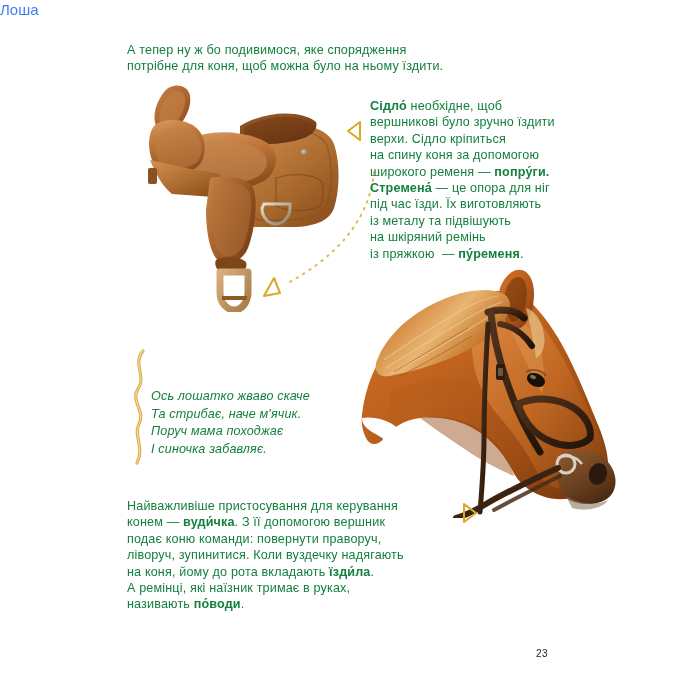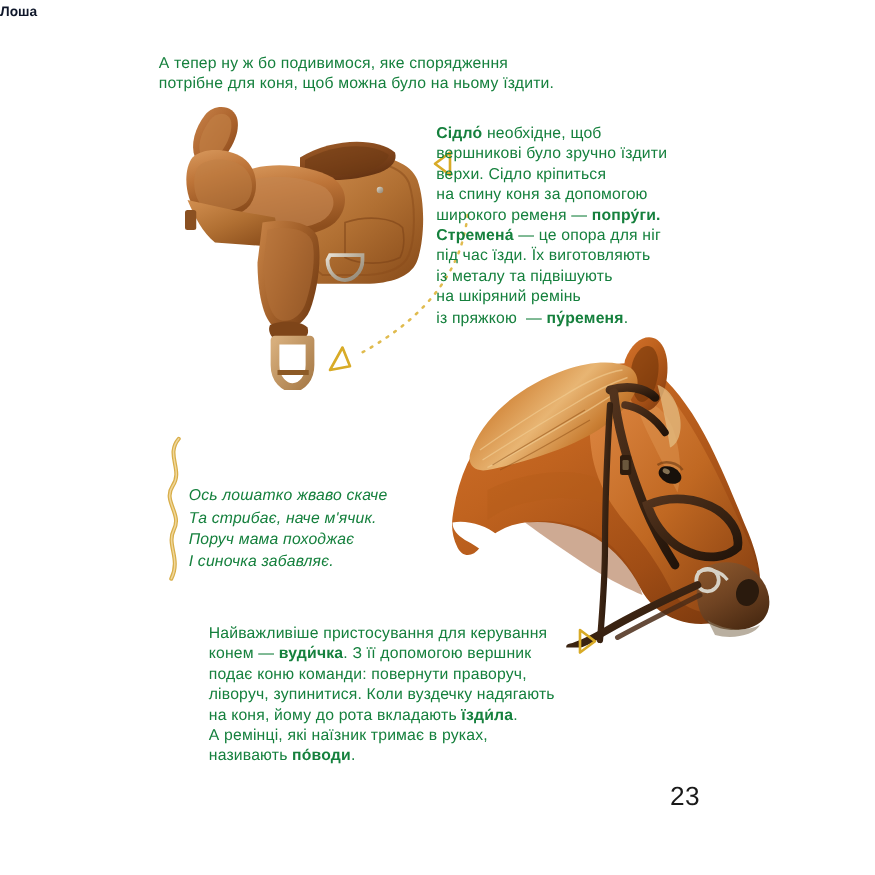--- a/index.html
+++ b/index.html
@@ -23,38 +23,38 @@
     letter-spacing: 0.15px;
     white-space: pre-wrap;
     color: #15803d;
   }
   .txt b { font-weight: 700; }
 
   
   #intro-paragraph { left: 127px; top: 42px; width: 420px; }
 
   
-  #saddle-paragraph { left: 349px; top: 98px; width: 210px; }
+  #saddle-paragraph { left: 370px; top: 98px; width: 210px; }
 
   
   #foal-heading {
     left: 150px; top: 352px;
-    font-size: 11px; line-height: 20px;
-    font-weight: 700; color: #0f172a;
+    font-size: 15px; line-height: 20px;
+    font-weight: 400; color: #3b82f6;
   }
   #foal-poem { left: 151px; top: 388px; width: 215px; line-height: 17.5px; font-style: italic; }
 
   
-  #bridle-paragraph { left: 127px; top: 498px; width: 330px; margin-left: 40px; }
+  #bridle-paragraph { left: 127px; top: 498px; width: 330px; }
 
   
   #page-number {
     position: absolute;
-    left: 536px; top: 626px;
-    font-size: 21px;
+    left: 536px; top: 648px;
+    font-size: 10px;
     font-weight: 400;
     color: #1a1a1a;
     letter-spacing: 0.4px;
   }
 
   
   .marker { position: absolute; }
 
   
   .illus { position: absolute; }

